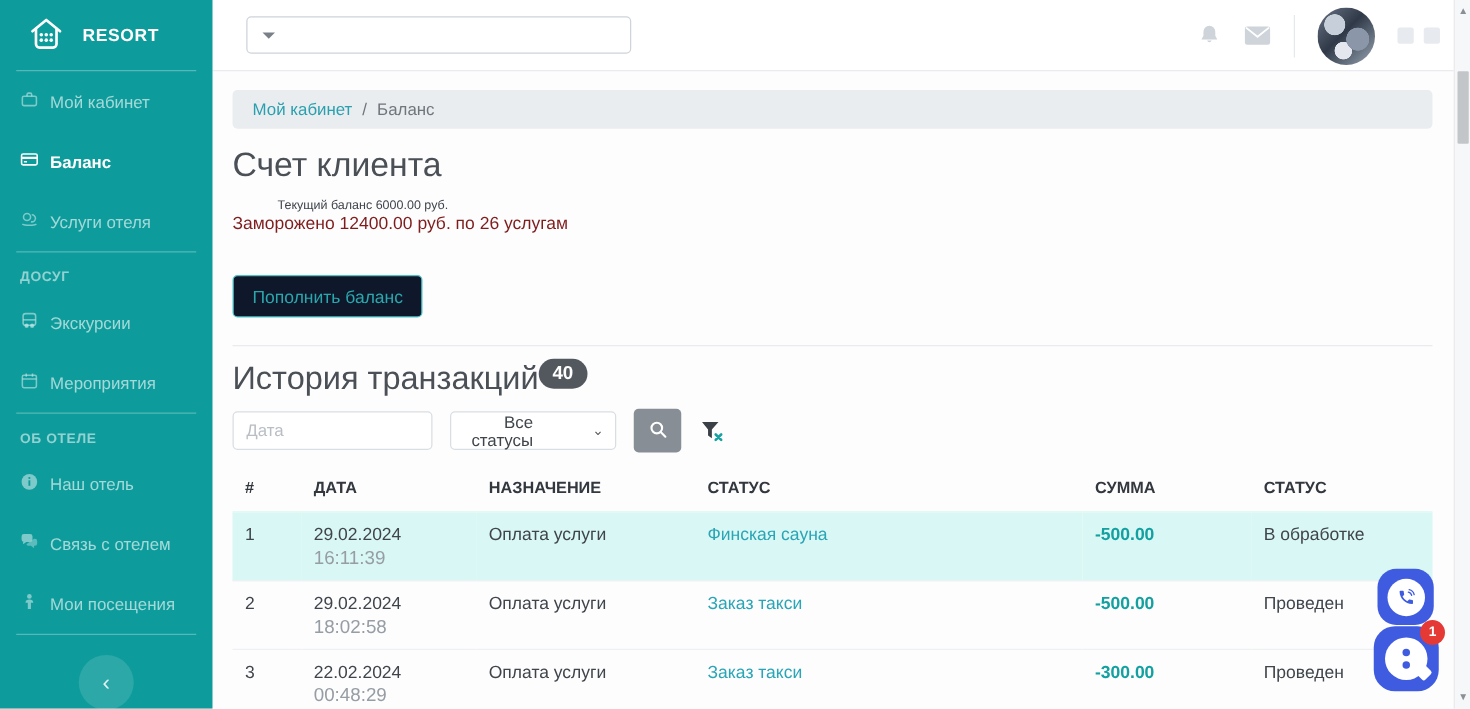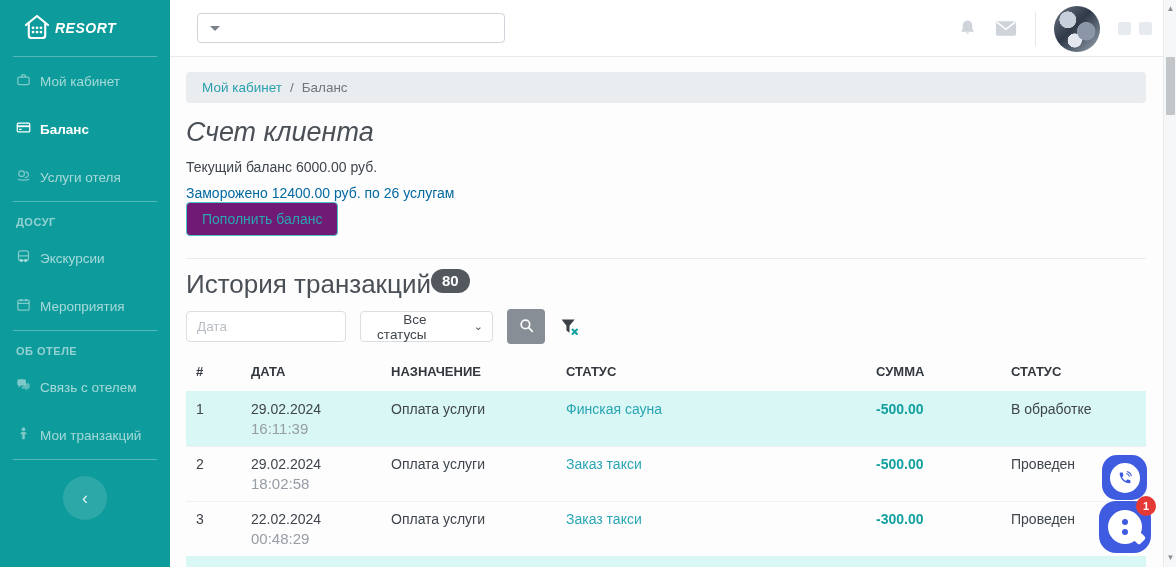--- a/index.html
+++ b/index.html
@@ -7,21 +7,21 @@
   body {
     position:relative; overflow:hidden; background:#fff;
     font-family:"Liberation Sans","DejaVu Sans",sans-serif;
     font-size:14px; color:#3f454b;
   }
   
   .sidebar {
     position:absolute; left:0; top:0; width:170px; height:567px;
     background:#0e9b9b; color:#fff; z-index:5;
   }
-  .logo-row { height:56px; display:flex; align-items:center; gap:1px; padding-left:20px;font-style:italic; }
+  .logo-row { height:56px; display:flex; align-items:center; gap:12px; padding-left:20px; }
   .logo-row .brand { font-weight:bold; font-size:14px; letter-spacing:.5px; color:#fff; }
   .side-divider { border:none; border-top:1px solid rgba(255,255,255,.3); margin:0 13px; }
   .nav-item {
     display:flex; align-items:center; gap:9px;
     padding:15px 16px; font-size:13.5px; color:rgba(255,255,255,.62);
     cursor:pointer; white-space:nowrap;
   }
   .nav-item svg { flex:0 0 auto; opacity:.75; }
   .nav-item.active { color:#fff; font-weight:bold; }
   .nav-item.active svg { opacity:1; }
@@ -70,25 +70,25 @@
   .content {
     position:absolute; left:170px; top:57px; width:993px; height:510px;
     background:#fdfdfe; padding:15px 17px 0 16px; overflow:hidden;
   }
   .breadcrumb {
     height:31px; background:#e9edf0; border-radius:4px;
     display:flex; align-items:center; gap:8px; padding:0 16px; font-size:13.5px;
   }
   .breadcrumb a { color:#2a9fae; text-decoration:none; cursor:pointer; }
   .breadcrumb .sep, .breadcrumb .cur { color:#6f767c; }
-  .page-title { margin-top:14px; font-size:27px; font-weight:400; color:#4a5056;font-style:italic; }
-  .balance-line { margin-top:11px; font-size:14px; color:#3f454b; }
-  .frozen-line  { margin-top:10px;  font-size:14px; color:#0369a1; }
+  .page-title { margin-top:14px; font-size:27px; font-weight:400; color:#4a5056; }
+  .balance-line { margin-top:11px; font-size:10px; color:#3f454b;margin-left:36px; }
+  .frozen-line  { margin-top:0;  font-size:14px; color:#7f1d1d; }
   .topup-btn {
-    margin-top:1px; display:inline-block; background:#701a75;
+    margin-top:34px; display:inline-block; background:#0f172a;
     border:1px solid #4fc3c8; color:#2aa7ad; border-radius:4px;
     padding:8px 15px; font-size:14px; cursor:pointer;
     font-family:inherit;
   }
   .content hr.split { border:none; border-top:1px solid #e9ecef; margin-top:22px; }
   .history-row { margin-top:10px; display:flex; align-items:flex-start; gap:0; }
   .history-title { font-size:26px; font-weight:400; color:#4a5056; }
   .count-badge {
     background:#53585e; color:#fff; font-weight:bold; font-size:15px;
     border-radius:13px; padding:3px 11px; line-height:1.2;
@@ -234,35 +234,43 @@
     <span><svg width="15" height="15" viewBox="0 0 24 24" fill="none" stroke="currentColor" stroke-width="2">
           <rect x="3" y="5" width="18" height="16" rx="2"></rect>
           <path d="M8 3v4M16 3v4M3 10h18"></path>
         </svg></span>
     <span>Мероприятия</span>
   </div>
 
   <hr class="side-divider">
   <div class="nav-section">ОБ ОТЕЛЕ</div>
 
+  <div class="nav-item">
+    <span><svg width="15" height="15" viewBox="0 0 24 24" fill="currentColor">
+          <circle cx="12" cy="12" r="10" fill="currentColor"></circle>
+          <rect x="10.8" y="10" width="2.4" height="7" fill="#0e9b9b"></rect>
+          <circle cx="12" cy="7" r="1.4" fill="#0e9b9b"></circle>
+        </svg></span>
+    <span>Наш отель</span>
+  </div>
 
   <div class="nav-item">
     <span><svg width="15" height="15" viewBox="0 0 24 24" fill="currentColor">
           <path d="M2 5a3 3 0 0 1 3-3h8a3 3 0 0 1 3 3v4a3 3 0 0 1-3 3H8l-4 3v-3H5a3 3 0 0 1-3-3Z"></path>
           <path d="M18 8h1a3 3 0 0 1 3 3v3a3 3 0 0 1-3 3h-1v3l-4-3h-3a3 3 0 0 1-2.8-2" opacity=".7"></path>
         </svg></span>
     <span>Связь с отелем</span>
   </div>
 
   <div class="nav-item">
     <span><svg width="15" height="15" viewBox="0 0 24 24" fill="currentColor">
           <circle cx="12" cy="5" r="3"></circle>
           <path d="M12 9c-3 0-5 1.5-5 4h3v8h4v-8h3c0-2.5-2-4-5-4Z"></path>
         </svg></span>
-    <span>Мои транзакций</span>
+    <span>Мои посещения</span>
   </div>
 
   <hr class="side-divider">
   <div class="collapse-wrap">
     <button class="collapse-btn">‹</button>
   </div>
 </nav>
 
 <header class="topbar">
   <div class="search-box">
@@ -299,21 +307,21 @@
   <h1 class="page-title">Счет клиента</h1>
   <p class="balance-line">Текущий баланс 6000.00 руб.</p>
   <p class="frozen-line">Заморожено 12400.00 руб. по 26 услугам</p>
 
   <button class="topup-btn">Пополнить баланс</button>
 
   <hr class="split">
 
   <div class="history-row">
     <span class="history-title">История транзакций</span>
-    <span class="count-badge">80</span>
+    <span class="count-badge">40</span>
   </div>
 
   <div class="filters">
     <input class="date-input" placeholder="Дата" style="">
     <div class="status-select">
       <span>Все статусы</span>
       <span class="sel-caret">⌄</span>
     </div>
     <button class="search-btn">
       <span><svg width="17" height="17" viewBox="0 0 24 24" fill="none" stroke="#fff" stroke-width="2.4" stroke-linecap="round">

